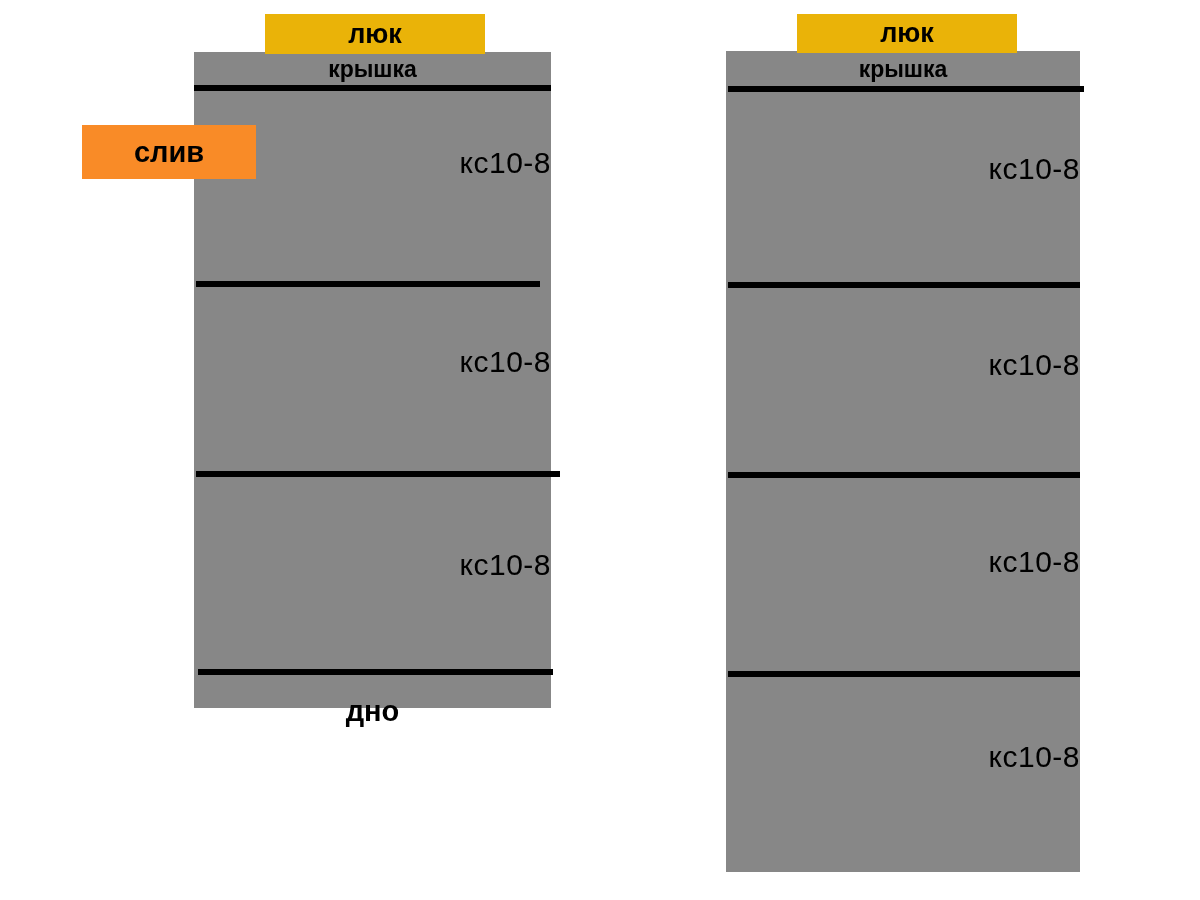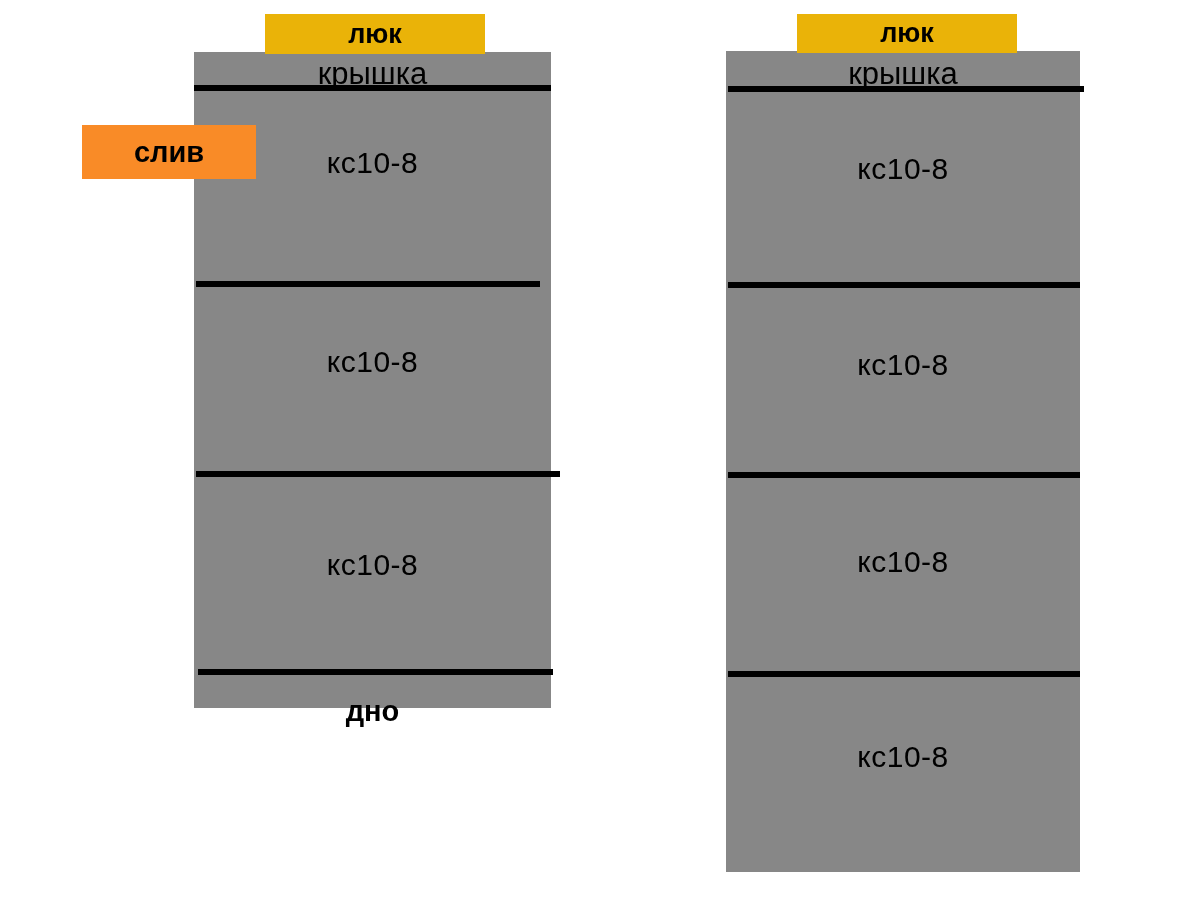--- a/index.html
+++ b/index.html
@@ -23,35 +23,35 @@
   
   .tank {
     position: absolute;
     background: #878787;
     box-sizing: border-box;
   }
 
   
   .ring-label {
     position: absolute;
-    text-align: center;
+    text-align: right;
     color: #000000;
     font-size: 30px;
     font-weight: 400;
     letter-spacing: 0.5px;
     white-space: nowrap;
   }
 
   
   .cover-label {
     position: absolute;
     text-align: center;
     color: #000000;
-    font-size: 31px;
-    font-weight: 400;
+    font-size: 23px;
+    font-weight: 700;
     white-space: nowrap;
   }
 
   
   .bottom-label {
     position: absolute;
     text-align: center;
     color: #000000;
     font-size: 29px;
     font-weight: 700;

